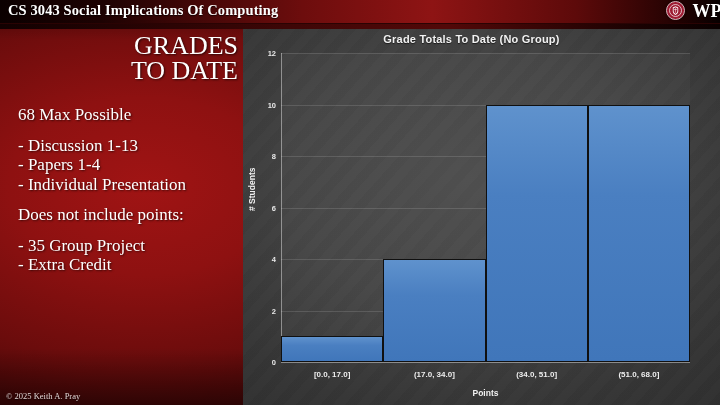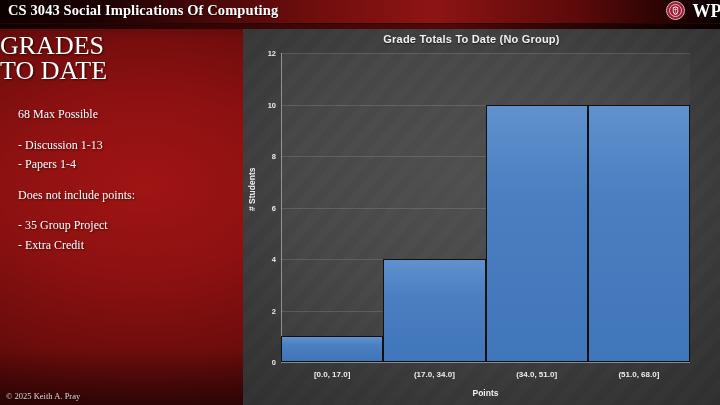--- a/index.html
+++ b/index.html
@@ -83,36 +83,36 @@
     line-height: 18px;
     letter-spacing: -.2px;
     text-shadow: 0 1px 1px rgba(0,0,0,.75);
   }
 
   
   .headline {
     position: absolute;
     left: 0; top: 33px;
     width: 238px;
-    text-align: left;
+    text-align: right;
     font-family: "Liberation Serif", serif;
     font-size: 26px;
     line-height: 25px;
     color: #ffffff;
     text-shadow: 1px 1px 2px rgba(0,0,0,.65);
   }
   .headline .l2 { display: block; }
 
   .bullets {
     position: absolute;
     left: 18px; top: 105px;
     width: 222px;
     color: #ffffff;
     font-family: "Liberation Serif", serif;
-    font-size: 12px;
+    font-size: 17px;
     line-height: 19.5px;
     text-shadow: 1px 1px 2px rgba(0,0,0,.6);
   }
   .bullets .gap { height: 11px; }
   .bullets .lead { margin-bottom: 0px; }
 
   .footer-copy {
     position: absolute;
     left: 6px; bottom: 4px;
     font-family: "Liberation Serif", serif;
@@ -259,20 +259,21 @@
   <div class="headline">
     <span>GRADES</span>
     <span class="l2">TO DATE</span>
   </div>
 
   <div class="bullets">
     <div class="lead">68 Max Possible</div>
     <div class="gap"></div>
     <div>- Discussion 1-13</div>
     <div>- Papers 1-4</div>
+    <div>- Individual Presentation</div>
     <div class="gap"></div>
     <div>Does not include points:</div>
     <div class="gap"></div>
     <div>- 35 Group Project</div>
     <div>- Extra Credit</div>
   </div>
 
   <div class="footer-copy">© 2025 Keith A. Pray</div>
   <div class="page-num">5</div>
 

